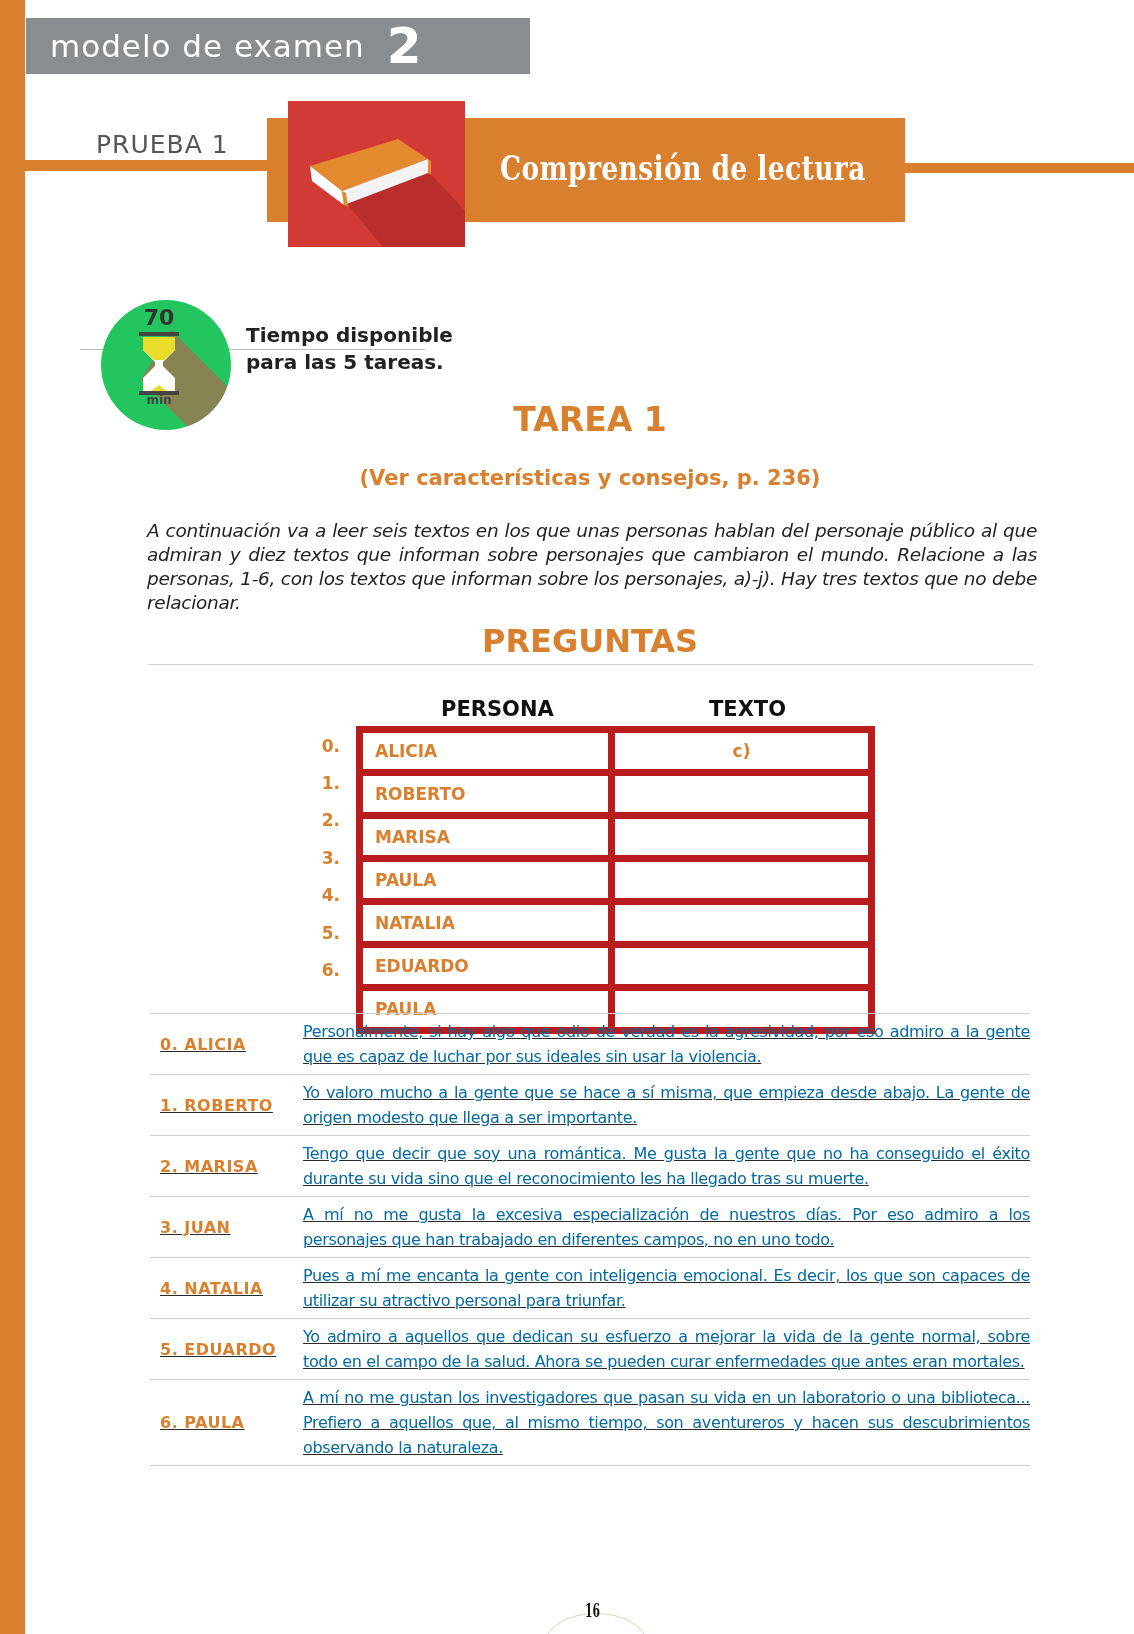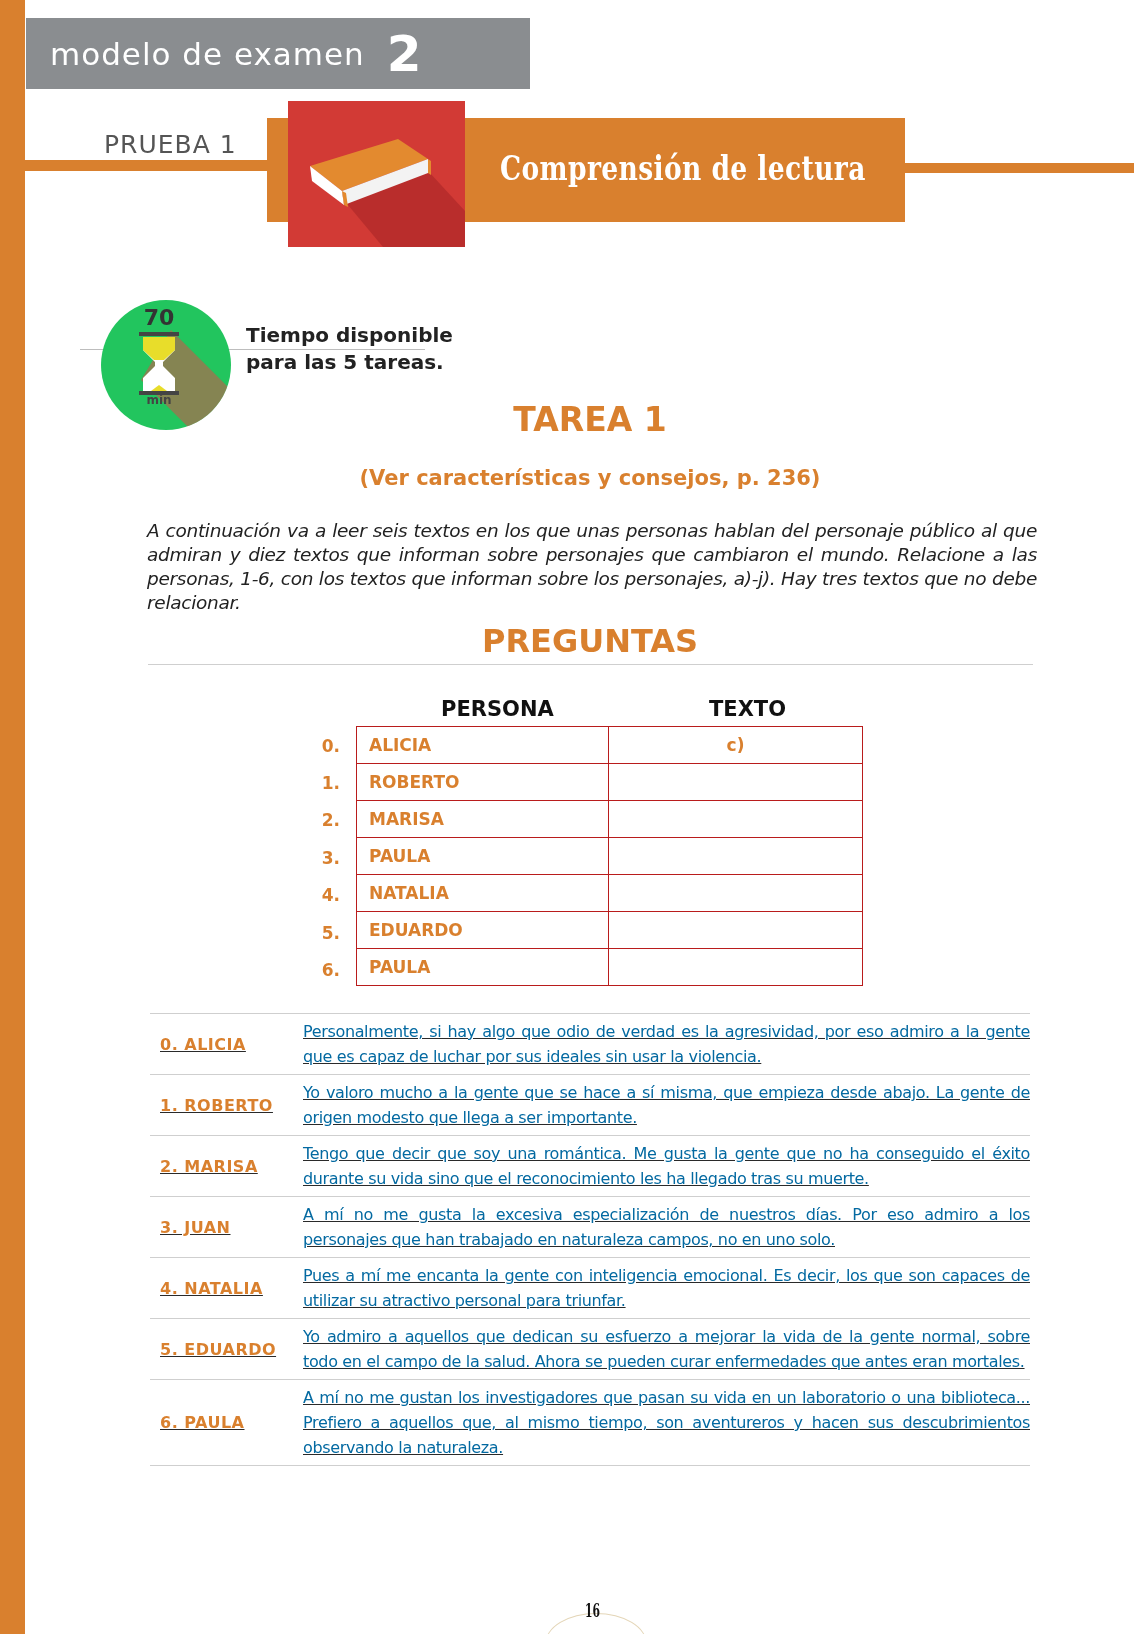--- a/index.html
+++ b/index.html
@@ -2,27 +2,27 @@
 <html><head>
 <meta charset="utf-8">
 <style>
   html, body { margin: 0; padding: 0; }
   body {
     width: 1134px; height: 1634px; position: relative; overflow: hidden;
     background: #ffffff; font-family: "DejaVu Sans", "Liberation Sans", sans-serif; color: #2a2a2a;
   }
   .left-stripe { position: absolute; left: 0; top: 0; width: 25px; height: 1634px; background: #d9802e; }
   .exam-banner {
-    position: absolute; left: 26px; top: 18px; width: 504px; height: 71px;
+    position: absolute; left: 26px; top: 18px; width: 504px; height: 56px;
     background: #8a8d90; color: #ffffff; display: flex; align-items: center;
   }
   .exam-banner .label { font-family: "DejaVu Sans", sans-serif; font-size: 31px; letter-spacing: 1px; margin-left: 24px; font-weight: normal; }
   .exam-banner .num { font-family: "DejaVu Sans", sans-serif; font-size: 50px; font-weight: bold; margin-left: 22px; line-height: 1; }
   .prueba-line { position: absolute; left: 25px; top: 160px; width: 250px; height: 11px; background: #d9802e; }
-  .prueba-label { position: absolute; left: 104px; top: 130px; font-size: 25px; color: #555; letter-spacing: 1px; }
+  .prueba-label { position: absolute; left: 96px; top: 130px; font-size: 25px; color: #555; letter-spacing: 1px; }
   .orange-band { position: absolute; left: 267px; top: 118px; width: 638px; height: 104px; background: #d9802e; }
   .right-line { position: absolute; left: 905px; top: 163px; width: 229px; height: 10px; background: #d9802e; }
   .red-box { position: absolute; left: 288px; top: 101px; width: 177px; height: 146px; background: #d23a35; overflow: hidden; }
   .red-box svg { position: absolute; left: 0; top: 0; }
   .section-title {
     position: absolute; left: 500px; top: 148px; color: #ffffff;
     font-family: "DejaVu Serif", "Liberation Serif", serif; font-weight: bold; font-size: 34px;
     transform: scaleX(0.78); transform-origin: left center; letter-spacing: 0.5px;
   }
   .timer-line { position: absolute; left: 80px; top: 349px; width: 345px; height: 1px; background: #bdbdbd; }
@@ -32,21 +32,21 @@
   .tarea { position: absolute; left: 0; width: 1180px; top: 400px; text-align: center; color: #d9802e; font-weight: bold; font-size: 33px; }
   .ver { position: absolute; left: 0; width: 1180px; top: 466px; text-align: center; color: #d9802e; font-weight: bold; font-size: 21px; }
   .instructions {
     position: absolute; left: 147px; top: 519px; width: 890px; font-style: italic; font-size: 18.5px;
     line-height: 24px; color: #222; text-align: justify; font-family: "DejaVu Sans", sans-serif; letter-spacing: -0.3px;
   }
   .preguntas { position: absolute; left: 0; width: 1180px; top: 622px; text-align: center; color: #d9802e; font-weight: bold; font-size: 32px; }
   .preg-rule { position: absolute; left: 148px; top: 664px; width: 885px; height: 1px; background: #cfcfcf; }
   .col-head { position: absolute; top: 697px; font-weight: bold; font-size: 21px; color: #111; }
   .answer-table { position: absolute; left: 356px; top: 726px; border-collapse: collapse; }
-  .answer-table td { border: 1px solid #b91c1c; height: 36px; padding: 0; }
+  .answer-table td { border: 7px solid #b91c1c; height: 36px; padding: 0; }
   .answer-table .c-name { width: 252px; color: #d9802e; font-weight: bold; font-size: 17px; padding-left: 12px; box-sizing: border-box; }
   .answer-table .c-text { width: 253px; text-align: center; color: #d9802e; font-weight: bold; font-size: 17px; }
   .row-num { position: absolute; left: 310px; width: 30px; text-align: right; color: #d9802e; font-weight: bold; font-size: 17px; }
   .statements { position: absolute; left: 150px; top: 1013px; width: 880px; text-decoration: underline; }
   .stmt { display: flex; align-items: center; border-top: 1px solid #cfcfcf; padding: 5px 0; min-height: 57px; box-sizing: border-box; }
   .stmt:last-child { border-bottom: 1px solid #cfcfcf; }
   .stmt .who { width: 153px; flex: none; color: #d9802e; font-weight: bold; font-size: 16px; padding-left: 10px; box-sizing: border-box; letter-spacing: 0.5px; }
   .stmt .what { flex: 1; font-size: 16px; line-height: 25px; color: #0369a1; text-align: justify; letter-spacing: -0.35px; }
   .page-num { position: absolute; left: 580px; top: 1600px; font-family: "DejaVu Serif", serif; font-weight: bold; font-size: 18px; color: #111; transform: scaleX(0.6); }
   .page-arc { position: absolute; left: 545px; top: 1613px; width: 100px; height: 60px; border: 1px solid #e4d6b8; border-radius: 50%; }
@@ -155,21 +155,21 @@
   <div class="stmt">
     <div class="who">1. ROBERTO</div>
     <div class="what">Yo valoro mucho a la gente que se hace a sí misma, que empieza desde abajo. La gente de origen modesto que llega a ser importante.</div>
   </div>
   <div class="stmt">
     <div class="who">2. MARISA</div>
     <div class="what">Tengo que decir que soy una romántica. Me gusta la gente que no ha conseguido el éxito durante su vida sino que el reconocimiento les ha llegado tras su muerte.</div>
   </div>
   <div class="stmt">
     <div class="who">3. JUAN</div>
-    <div class="what">A mí no me gusta la excesiva especialización de nuestros días. Por eso admiro a los personajes que han trabajado en naturaleza campos, no en uno solo.</div>
+    <div class="what">A mí no me gusta la excesiva especialización de nuestros días. Por eso admiro a los personajes que han trabajado en diferentes campos, no en uno todo.</div>
   </div>
   <div class="stmt">
     <div class="who">4. NATALIA</div>
     <div class="what">Pues a mí me encanta la gente con inteligencia emocional. Es decir, los que son capaces de utilizar su atractivo personal para triunfar.</div>
   </div>
   <div class="stmt">
     <div class="who">5. EDUARDO</div>
     <div class="what">Yo admiro a aquellos que dedican su esfuerzo a mejorar la vida de la gente normal, sobre todo en el campo de la salud. Ahora se pueden curar enfermedades que antes eran mortales.</div>
   </div>
   <div class="stmt">

